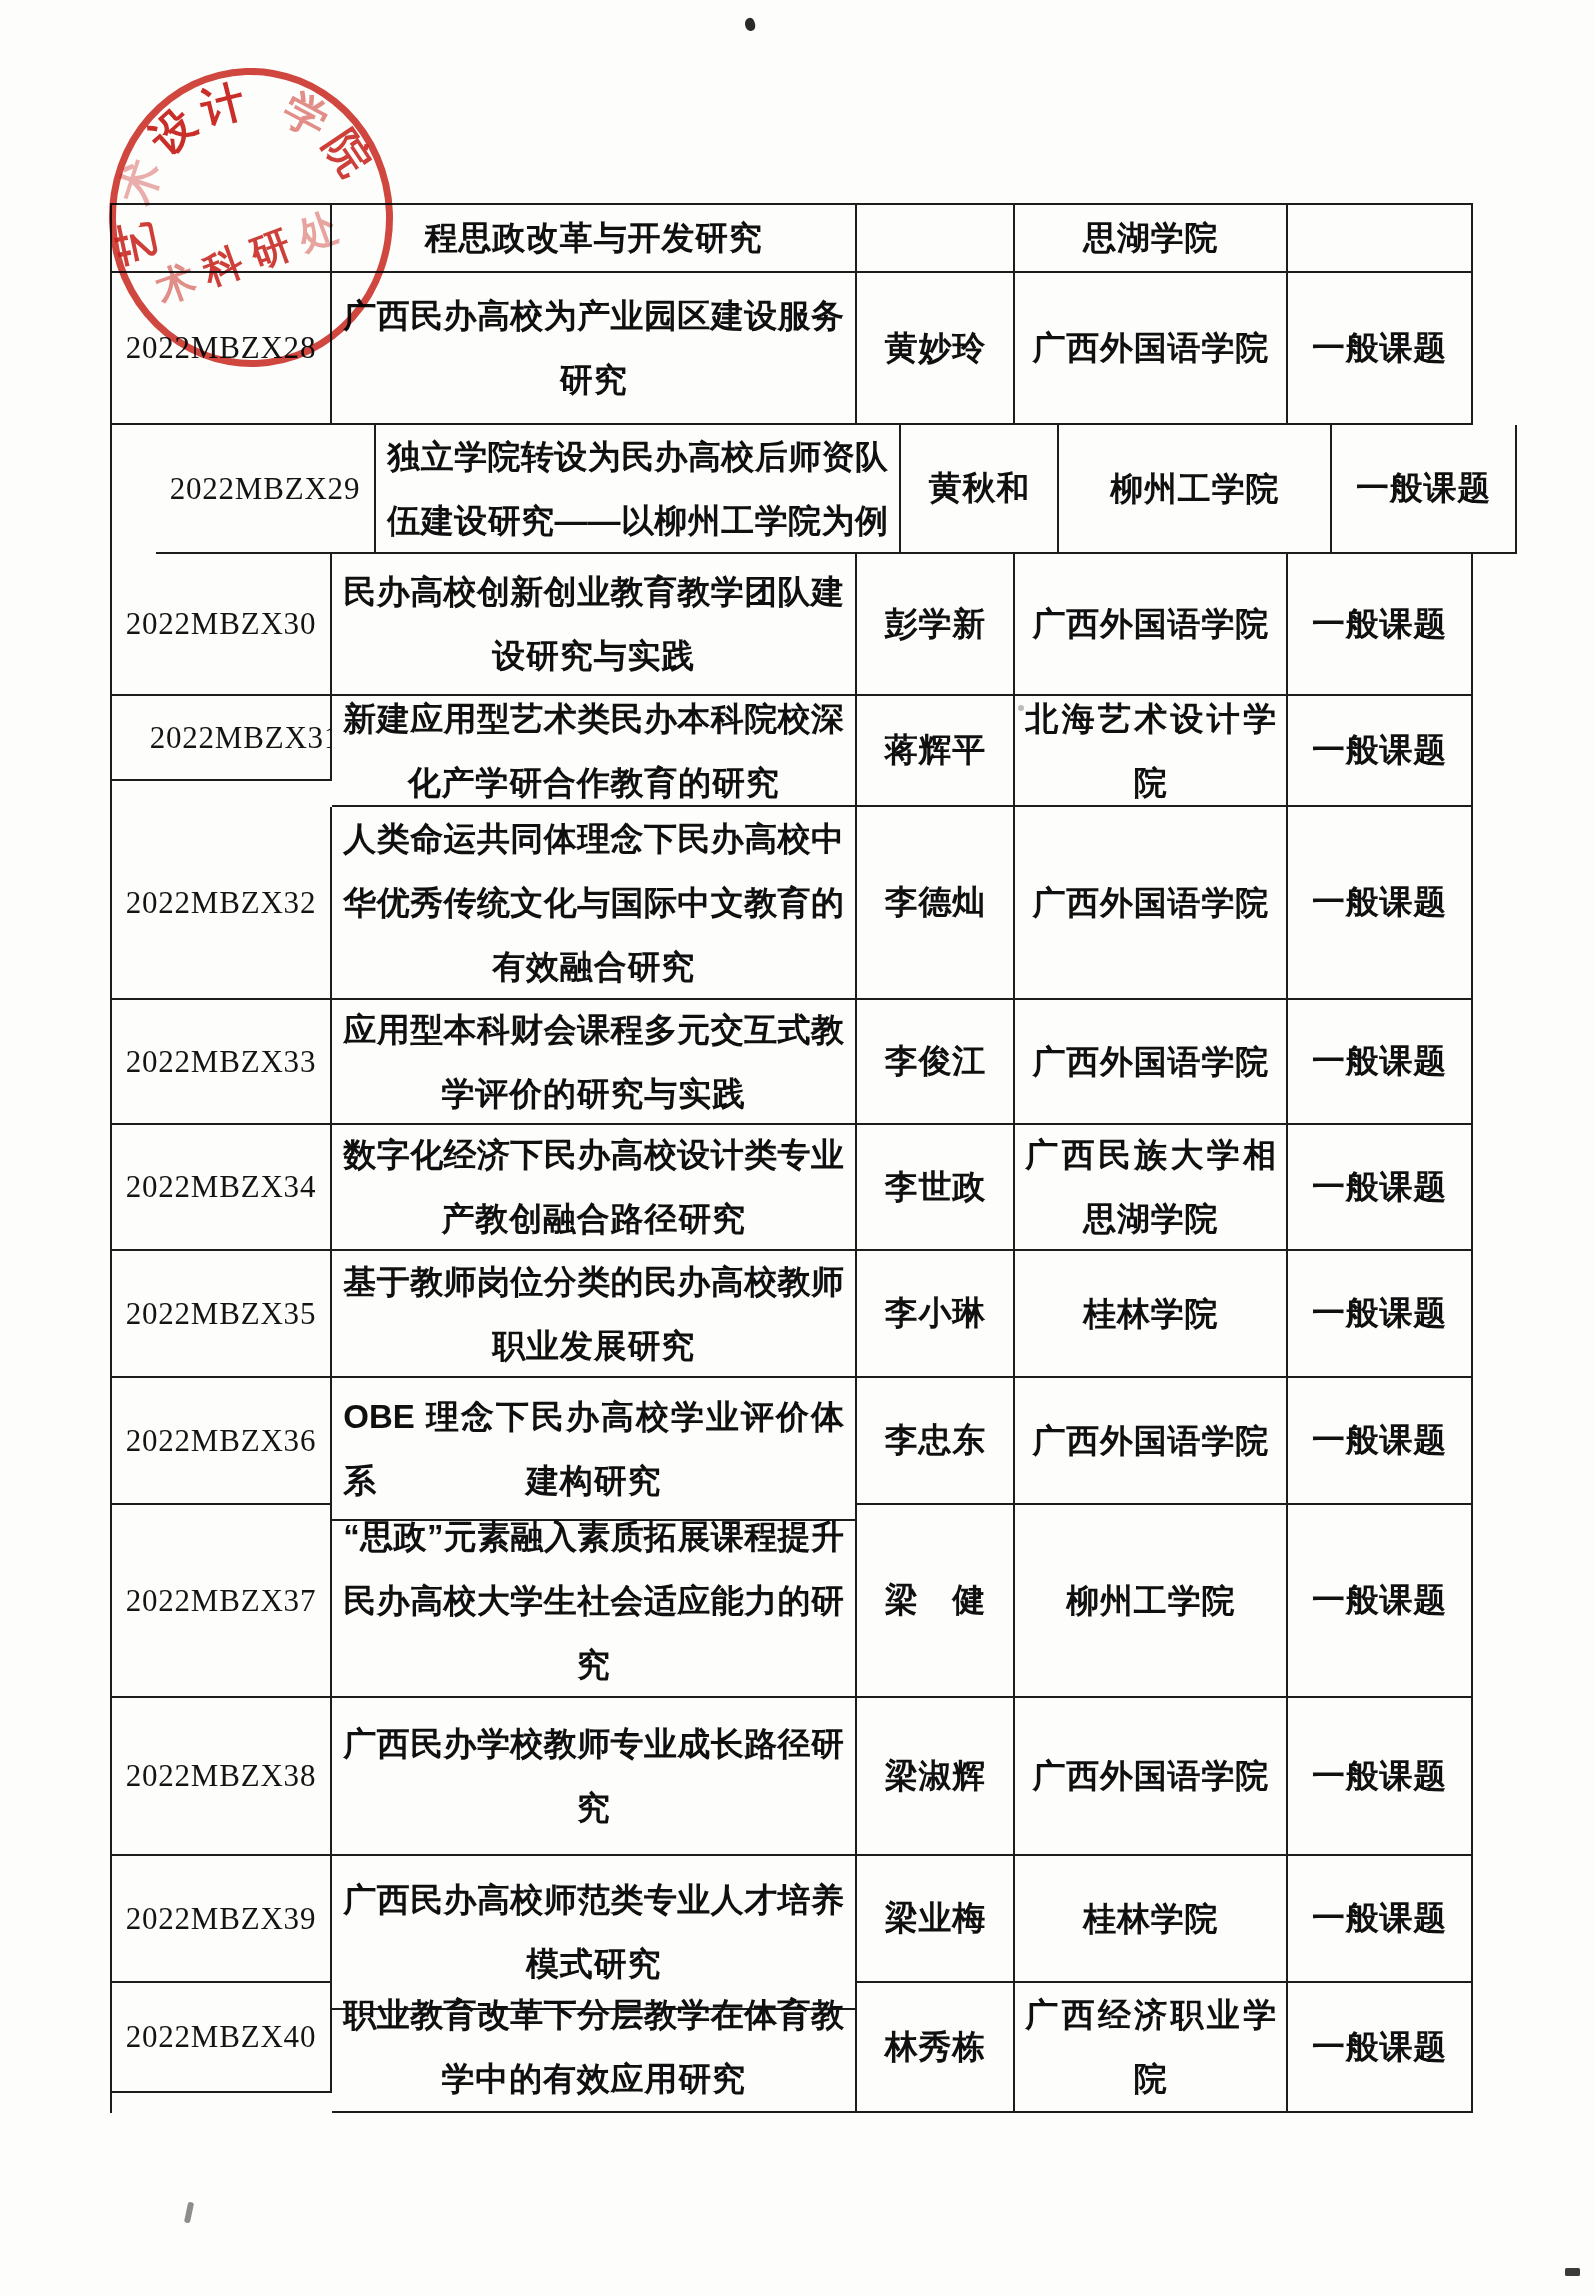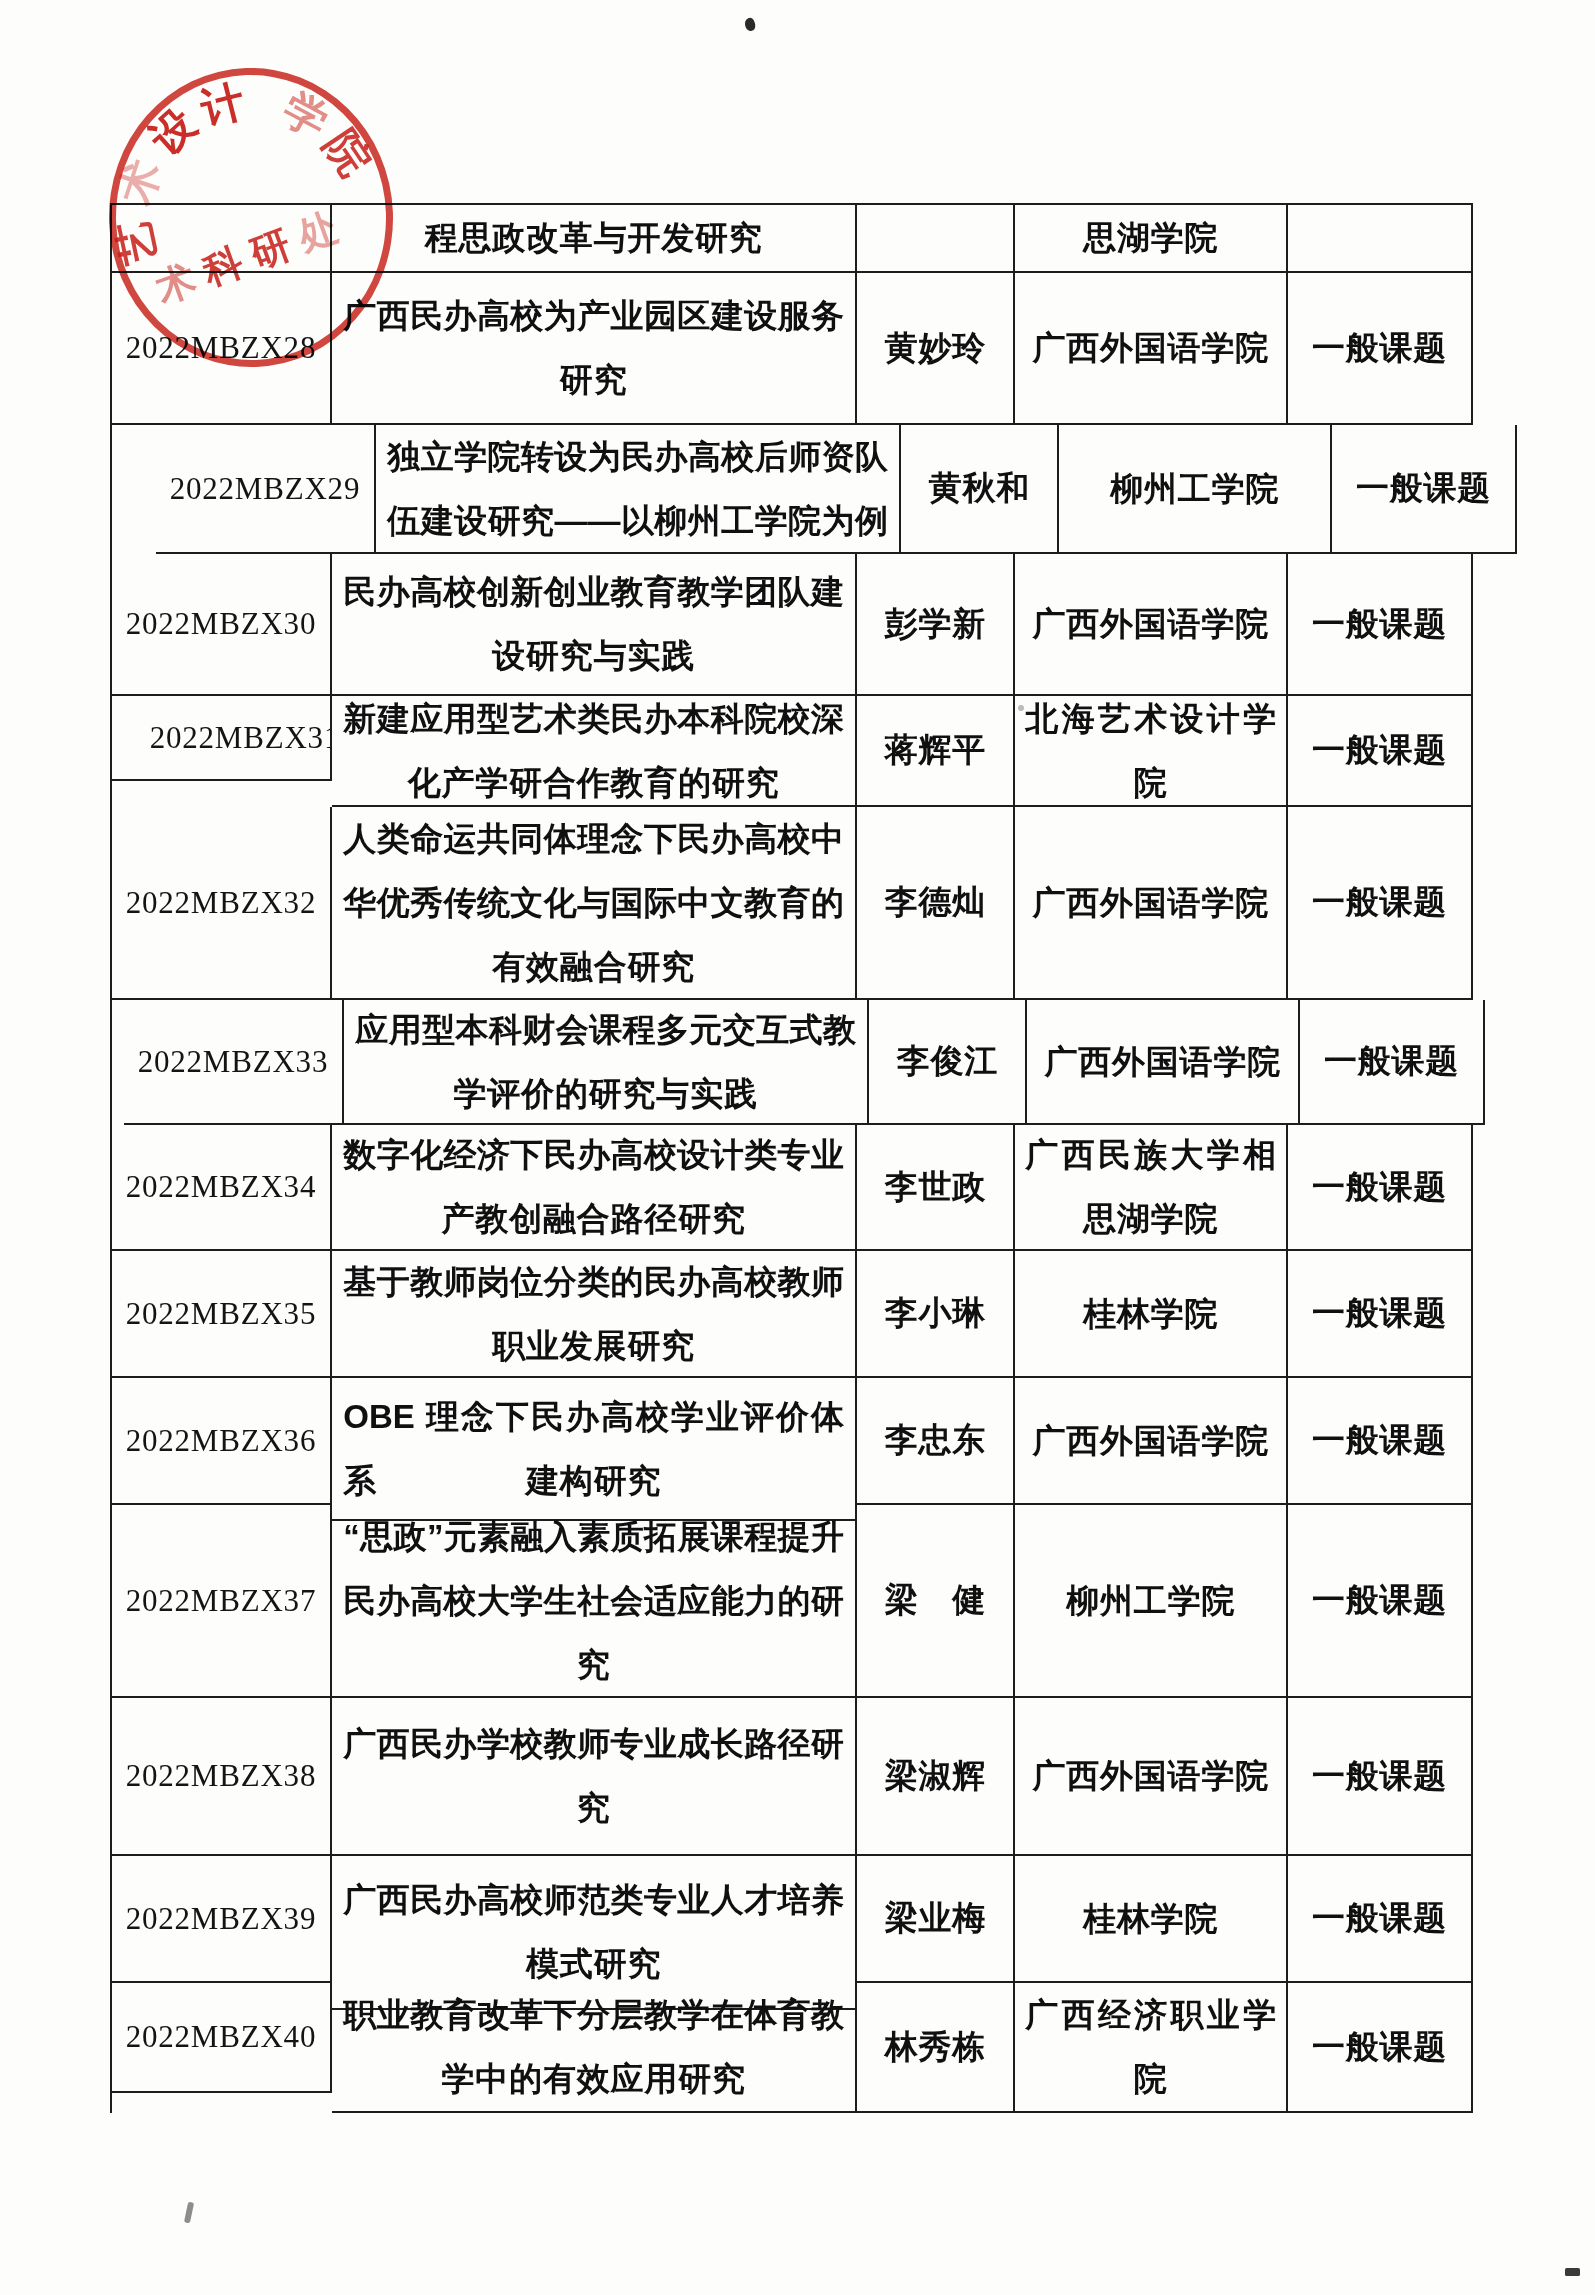--- a/index.html
+++ b/index.html
@@ -189,21 +189,21 @@
         <div class="cell c-name" style="height: 193px;">
           <span class="name-text">李德灿</span>
         </div>
         <div class="cell c-inst" style="height: 193px;">
           <div class="iline ctr">广西外国语学院</div>
         </div>
         <div class="cell c-type" style="height: 193px;">
           <span class="type-text">一般课题</span>
         </div>
       </div>
-      <div class="trow" style="height: 125px; margin-left: 12px;">
+      <div class="trow" style="height: 125px;">
         <div class="cell c-code" style="height: 125px;">
           <span class="code-text">2022MBZX33</span>
         </div>
         <div class="cell c-title" style="height: 125px;">
           <div class="tline fill">应用型本科财会课程多元交互式教</div>
           <div class="tline ctr">学评价的研究与实践</div>
         </div>
         <div class="cell c-name" style="height: 125px;">
           <span class="name-text">李俊江</span>
         </div>

